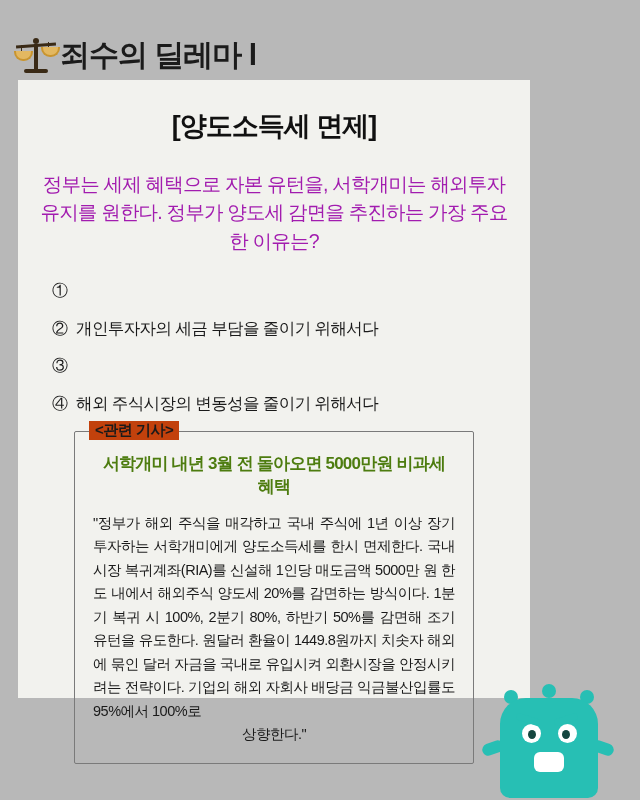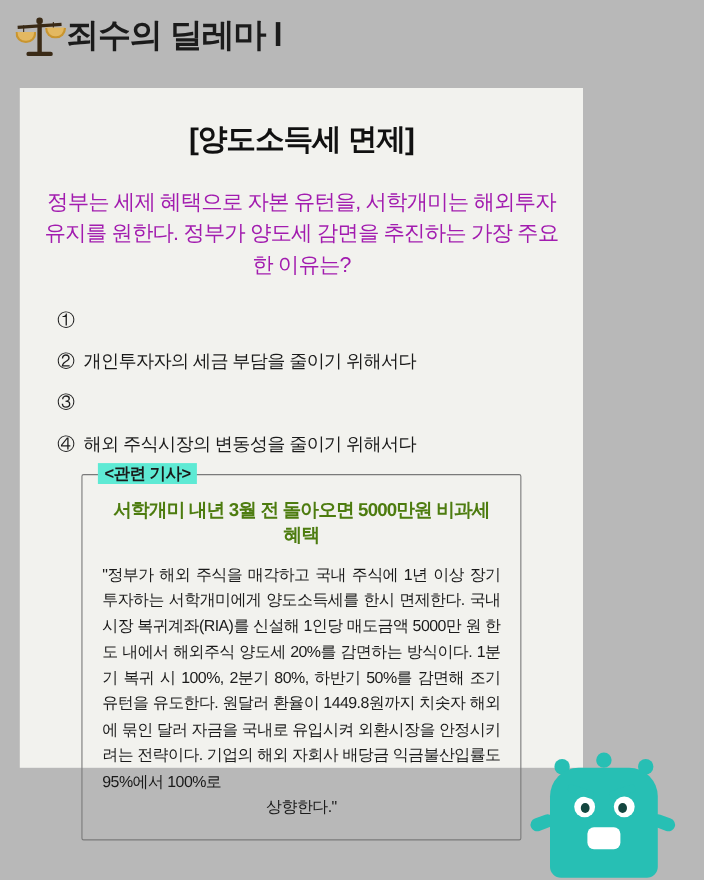--- a/index.html
+++ b/index.html
@@ -11,26 +11,26 @@
     height: 800px;
     background: #b8b8b8;
     font-family: "Liberation Sans", sans-serif;
     overflow: hidden;
     position: relative;
   }
 
   
   .header {
     position: absolute;
-    top: 6px;
+    top: 24px;
     left: 0;
     width: 640px;
     height: 52px;
     display: flex;
-    align-items: center;
+    align-items: flex-end;
     padding-left: 14px;
     box-sizing: border-box;
   }
   .scale-icon {
     width: 44px;
     height: 44px;
     position: relative;
     flex: 0 0 auto;
     margin-right: 2px;
   }
@@ -164,21 +164,21 @@
     margin: 14px 38px 0 38px;
     border: 1.5px solid #7a7a7a;
     border-radius: 2px;
     padding: 20px 18px 16px;
     box-sizing: border-box;
   }
   .article-legend {
     position: absolute;
     top: -11px;
     left: 14px;
-    background: #5eead4;
+    background: #c2410c;
     padding: 0 6px;
     font-size: 15px;
     font-weight: bold;
     color: #1a1a1a;
     letter-spacing: -0.5px;
   }
   .article-headline {
     text-align: center;
     font-size: 17px;
     font-weight: bold;

